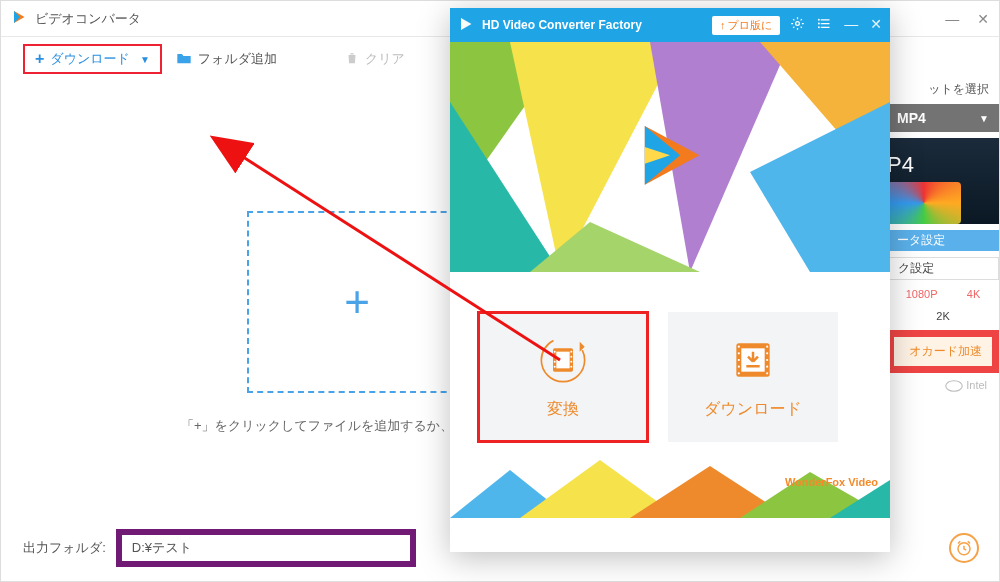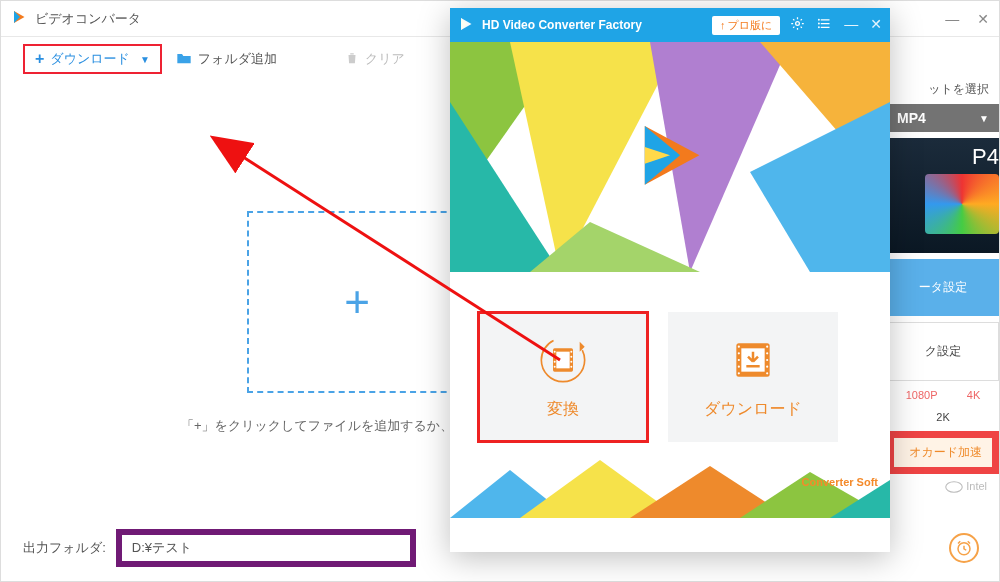--- a/index.html
+++ b/index.html
@@ -20,23 +20,23 @@
   .drop-plus { position:absolute; left:50%; top:50%; transform:translate(-50%,-50%); color:#4aa3e6; font-size:44px; font-weight:200; }
   .drop-hint { position:absolute; left:180px; top:416px; font-size:13px; color:#666; }
   .output-row { position:absolute; left:22px; bottom:14px; display:flex; align-items:center; gap:10px; font-size:13px; color:#555; }
   .output-val { border:6px solid #701a75; padding:4px 10px; min-width:300px; display:inline-block; background:#fff; }
 
   
   .side-panel { position:absolute; right:0; top:80px; width:112px; height:430px; display:flex; flex-direction:column; align-items:stretch; gap:6px; }
   .side-label { font-size:12px; color:#555; text-align:right; padding-right:10px; }
   .side-format { background:#737373; color:#fff; font-size:14px; text-align:center; padding:6px 0; display:flex; align-items:center; justify-content:space-between; padding:6px 10px;font-weight:bold;}
   .side-format .chev { font-size:10px; }
-  .side-thumb { height:115px; background:linear-gradient(#1b2b3b,#0b1824); display:flex; flex-direction:column; align-items:flex-end; justify-content:flex-start; color:#fff; font-size:22px; padding-top:6px; position:relative; }
+  .side-thumb { height:86px; background:linear-gradient(#1b2b3b,#0b1824); display:flex; flex-direction:column; align-items:flex-start; justify-content:flex-start; color:#fff; font-size:22px; padding-top:14px; position:relative; }
   .side-thumb-img { width:74px; height:60px; margin-top:4px; background: conic-gradient(#e33,#fa2,#4c4,#39e,#e33); border-radius:4px; }
-  .side-btn { background:#5ab0ea; color:#fff; font-size:12px; text-align:center; padding:20px 10px; }
+  .side-btn { background:#5ab0ea; color:#fff; font-size:12px; text-align:left; padding:2px 10px; }
   .quick-row { display:flex; justify-content:space-around; font-size:11px; padding:2px 4px; }
   .q-1080 { color:#e66; } .q-4k{ color:#e66; } .q-2k{ color:#444; }
   .side-accel { color:#ef8a2a; background:#fff3e6; font-size:12px; text-align:right; padding:6px 10px; border:7px solid #ef4444;}
   .side-intel { text-align:right; padding-right:12px; color:#bbb; font-size:11px; }
   .side-clock { position:absolute; right:20px; bottom:18px; width:30px; height:30px; border:2px solid #f6a248; border-radius:50%; display:flex; align-items:center; justify-content:center; color:#f6a248; }
 
   
   .front-window { position:absolute; left:450px; top:8px; width:440px; height:544px; background:#fff; box-shadow:0 6px 30px rgba(0,0,0,.25); }
   .front-titlebar { height:34px; background:#1fa4e6; display:flex; align-items:center; padding:0 8px; color:#fff; font-size:12px; }
   .front-title { margin-left:6px; font-weight:bold; }
@@ -244,21 +244,21 @@
   </div>
 
   <div class="front-footer-tri">
     <svg width="440" height="58" viewBox="0 0 440 58">
       <polygon points="0,58 60,10 120,58" fill="#4fb6ec"></polygon>
       <polygon points="70,58 150,0 230,58" fill="#f6e24a"></polygon>
       <polygon points="180,58 260,6 340,58" fill="#ee8a2c"></polygon>
       <polygon points="290,58 360,12 440,58" fill="#8cc540"></polygon>
       <polygon points="380,58 440,20 440,58" fill="#27b8a8"></polygon>
     </svg>
-    <span class="wonderfox">Converter Soft</span>
+    <span class="wonderfox">WonderFox Video</span>
   </div>
 </div>
 
 <svg class="arrow-svg" width="1000" height="582">
   <defs>
     <marker id="ahead" markerWidth="14" markerHeight="12" refX="2" refY="6" orient="auto">
       <polygon points="0,0 14,6 0,12" fill="#e11"></polygon>
     </marker>
   </defs>
   <line x1="560" y1="360" x2="240" y2="155" stroke="#e11" stroke-width="3" marker-end="url(#ahead)"></line>

